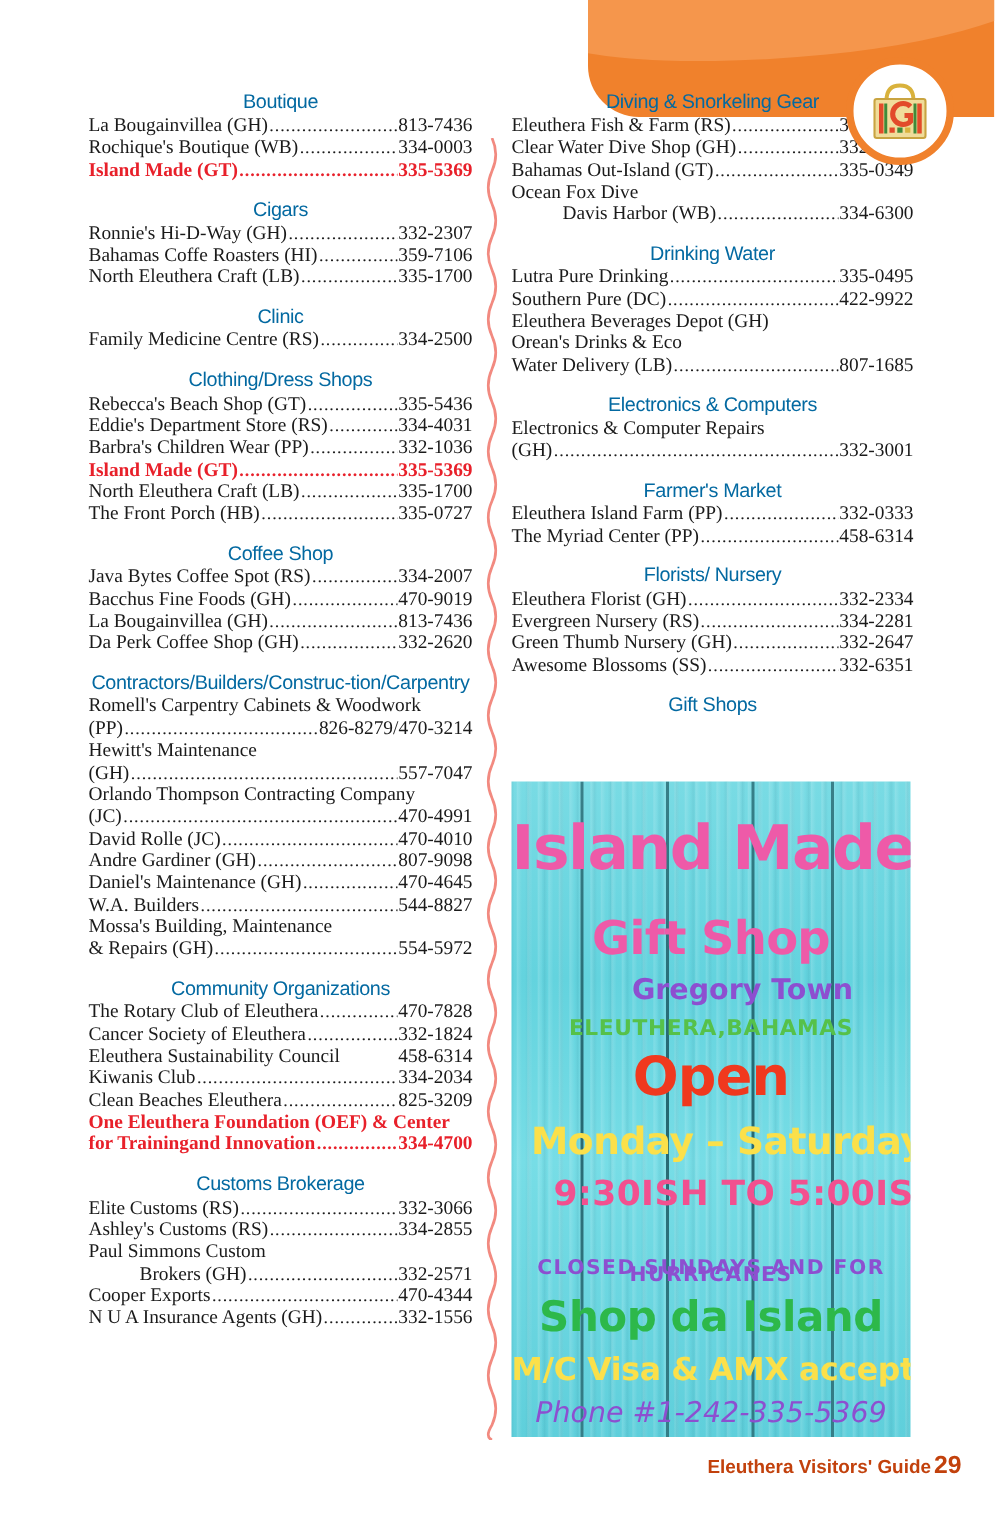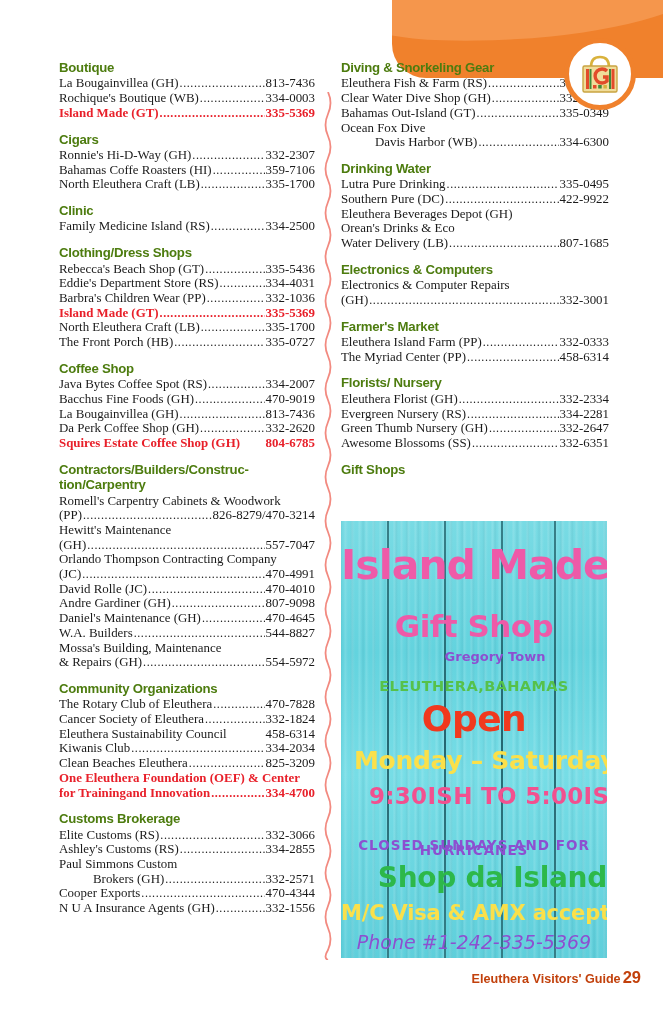--- a/index.html
+++ b/index.html
@@ -81,26 +81,27 @@
   .divider {
     position: absolute;
     left: 322px; top: 92px;
     width: 12px; height: 868px;
     overflow: hidden;
   }
   .divider svg { display: block; }
 
   .cat {
     font-family: "Liberation Sans", sans-serif;
-    font-weight: bold;
+    font-weight: normal;
     font-size: 13.2px;
     line-height: 15.4px;
-    color: #4d7c0f;
+    color: #0369a1;
     margin: 11px 0 1px 0;
     letter-spacing: -0.25px;
+    text-align: center;
   }
   .cat:first-child { margin-top: 0; }
 
   .entry {
     display: flex;
     align-items: baseline;
     white-space: nowrap;
     font-size: 12.9px;
     line-height: 14.7px;
   }
@@ -143,28 +144,28 @@
   .ad-text {
     position: absolute;
     left: 0; right: 0;
     text-align: center;
     white-space: nowrap;
     font-weight: bold;
     z-index: 3;
   }
   .t-island  { top: 20px;  font-size: 41px;  color: #ee5aa8; letter-spacing: -1px; }
   .t-gift    { top: 87px;  font-size: 31px;  color: #ee5aa8; letter-spacing: -0.5px; }
-  .t-town    { top: 128px; font-size: 13px;  color: #8d4fd0; letter-spacing: 0px; padding-left: 42px; }
+  .t-town    { top: 128px; font-size: 19px;  color: #8d4fd0; letter-spacing: 0px; padding-left: 42px; }
   .t-eleu    { top: 157px; font-size: 14.5px;color: #56c14a; letter-spacing: 0.4px; }
   .t-open    { top: 177px; font-size: 36px;  color: #f0391e; letter-spacing: -0.5px; }
   .t-days    { top: 225px; font-size: 25px;  color: #fbe04a; letter-spacing: -0.3px; padding-left: 13px; }
   .t-hours   { top: 262px; font-size: 23px;  color: #f2508f; letter-spacing: 0.3px; margin-left: 28px; }
   .t-closed1 { top: 316px; font-size: 13.5px;color: #8d4fd0; letter-spacing: 1px; }
   .t-closed2 { top: 321px; font-size: 13.5px;color: #8d4fd0; letter-spacing: 1px; }
-  .t-shop    { top: 340px; font-size: 28px;  color: #2db84a; letter-spacing: -0.3px; text-align: right; }
+  .t-shop    { top: 340px; font-size: 28px;  color: #2db84a; letter-spacing: -0.3px; }
   .t-cards   { top: 380px; font-size: 21px;  color: #fbe04a; letter-spacing: -0.2px; }
   .t-phone   { top: 410px; font-size: 19px;  color: #8d4fd0; font-style: italic; letter-spacing: 0px; font-weight: normal; }
 
   
   .footer {
     position: absolute;
     left: 0; right: 22px;
     top: 968px;
     text-align: right;
     font-family: "Liberation Sans", sans-serif;
@@ -246,21 +247,21 @@
         <span class="dots">............................................................</span>
         <span class="ph">359-7106</span>
       </div>
       <div class="entry">
         <span class="nm">North Eleuthera Craft  (LB)</span>
         <span class="dots">............................................................</span>
         <span class="ph">335-1700</span>
       </div>
       <div class="cat">Clinic</div>
       <div class="entry">
-        <span class="nm">Family Medicine Island (RS)</span>
+        <span class="nm">Family Medicine Centre (RS)</span>
         <span class="dots">............................................................</span>
         <span class="ph">334-2500</span>
       </div>
       <div class="cat">Clothing/Dress Shops</div>
       <div class="entry">
         <span class="nm">Rebecca's Beach Shop (GT)</span>
         <span class="dots">............................................................</span>
         <span class="ph">335-5436</span>
       </div>
       <div class="entry">
@@ -301,25 +302,20 @@
       </div>
       <div class="entry">
         <span class="nm">La Bougainvillea (GH)</span>
         <span class="dots">............................................................</span>
         <span class="ph">813-7436</span>
       </div>
       <div class="entry">
         <span class="nm">Da Perk Coffee Shop (GH)</span>
         <span class="dots">............................................................</span>
         <span class="ph">332-2620</span>
-      </div>
-      <div class="entry red">
-        <span class="nm">Squires Estate Coffee Shop (GH)</span>
-        <span class="dots"> </span>
-        <span class="ph">804-6785</span>
       </div>
       <div class="cat">Contractors/Builders/Construc-tion/Carpentry</div>
       <div class="entry noph"><span class="nm">Romell's Carpentry Cabinets &amp; Woodwork</span></div>
       <div class="entry">
         <span class="nm">(PP)</span>
         <span class="dots">............................................................</span>
         <span class="ph">826-8279/470-3214</span>
       </div>
       <div class="entry noph"><span class="nm">Hewitt's Maintenance</span></div>
       <div class="entry">

